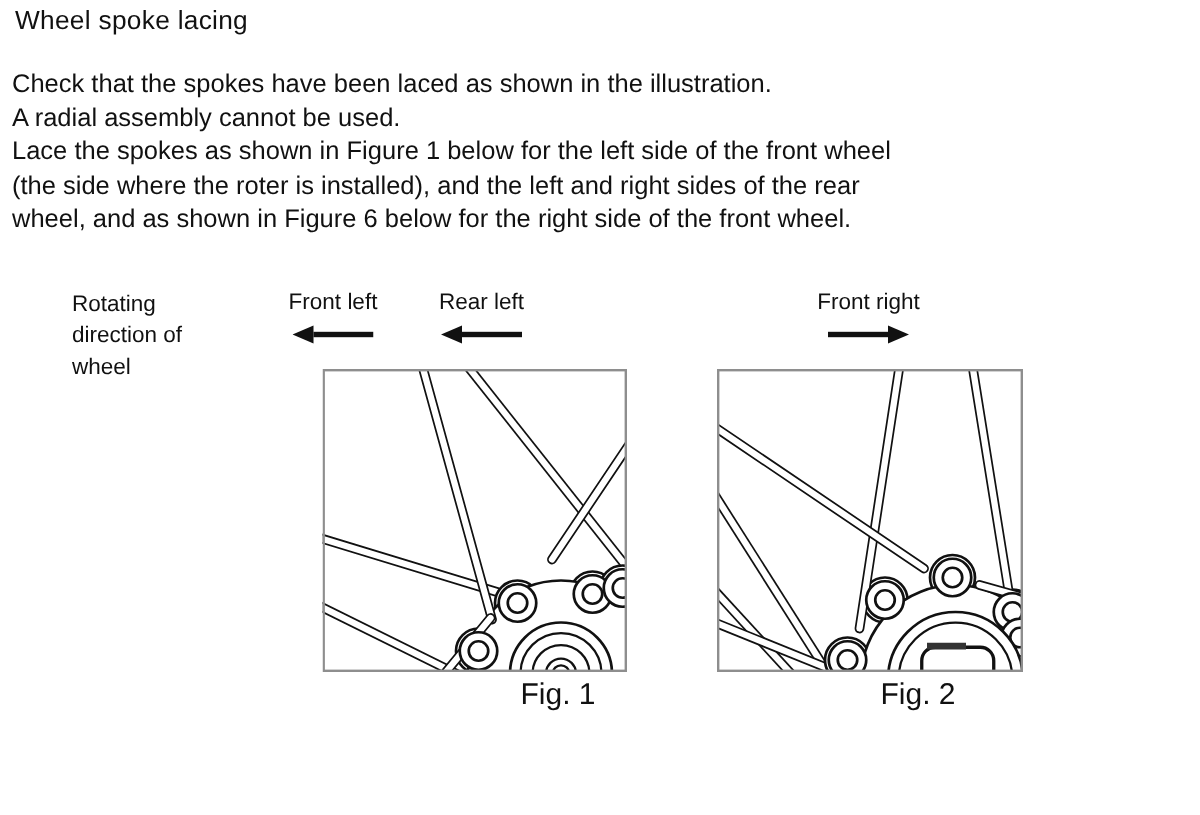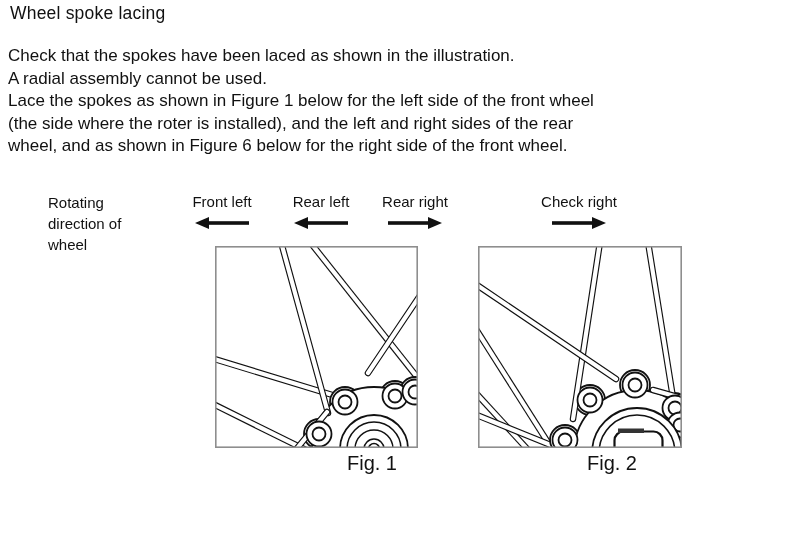--- a/index.html
+++ b/index.html
@@ -63,32 +63,23 @@
   <div class="dirgroup" style="left:286px; top:193px; width:70px;">
     <div class="dlabel">Rear left</div>
     <span class="arrow left">
       <svg width="54" height="14" viewBox="0 0 54 14">
           <rect x="0" y="5.2" width="40" height="3.6" fill="#111"></rect>
           <polygon points="40,1 54,7 40,13" fill="#111"></polygon>
         </svg>
     </span>
   </div>
 
-  <div class="dirgroup" style="left:375px; top:193px; width:80px;">
-    <div class="dlabel">Rear right</div>
-    <span class="arrow right">
-      <svg width="54" height="14" viewBox="0 0 54 14">
-          <rect x="0" y="5.2" width="40" height="3.6" fill="#111"></rect>
-          <polygon points="40,1 54,7 40,13" fill="#111"></polygon>
-        </svg>
-    </span>
-  </div>
 
   <div class="dirgroup" style="left:533px; top:193px; width:92px;">
-    <div class="dlabel">Check right</div>
+    <div class="dlabel">Front right</div>
     <span class="arrow right">
       <svg width="54" height="14" viewBox="0 0 54 14">
           <rect x="0" y="5.2" width="40" height="3.6" fill="#111"></rect>
           <polygon points="40,1 54,7 40,13" fill="#111"></polygon>
         </svg>
     </span>
   </div>
 
   <div class="figure" style="left:215px; top:246px;">
     <svg width="203" height="202" viewBox="0 0 203 202">

